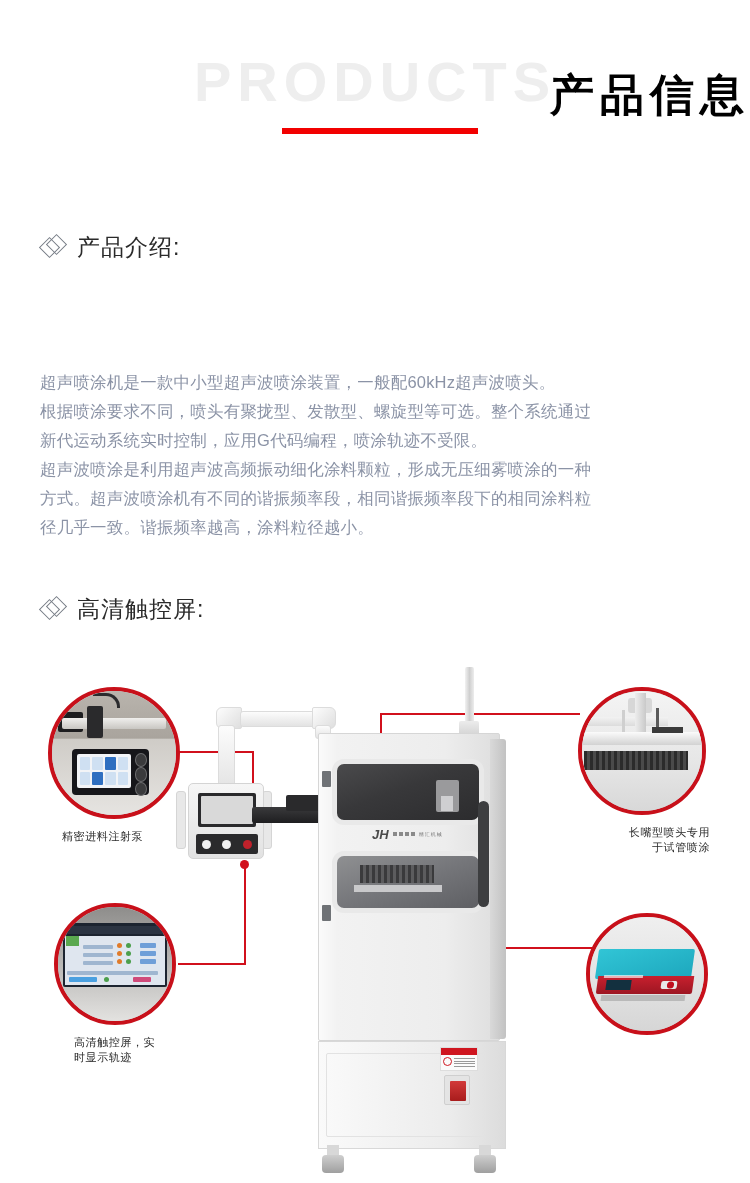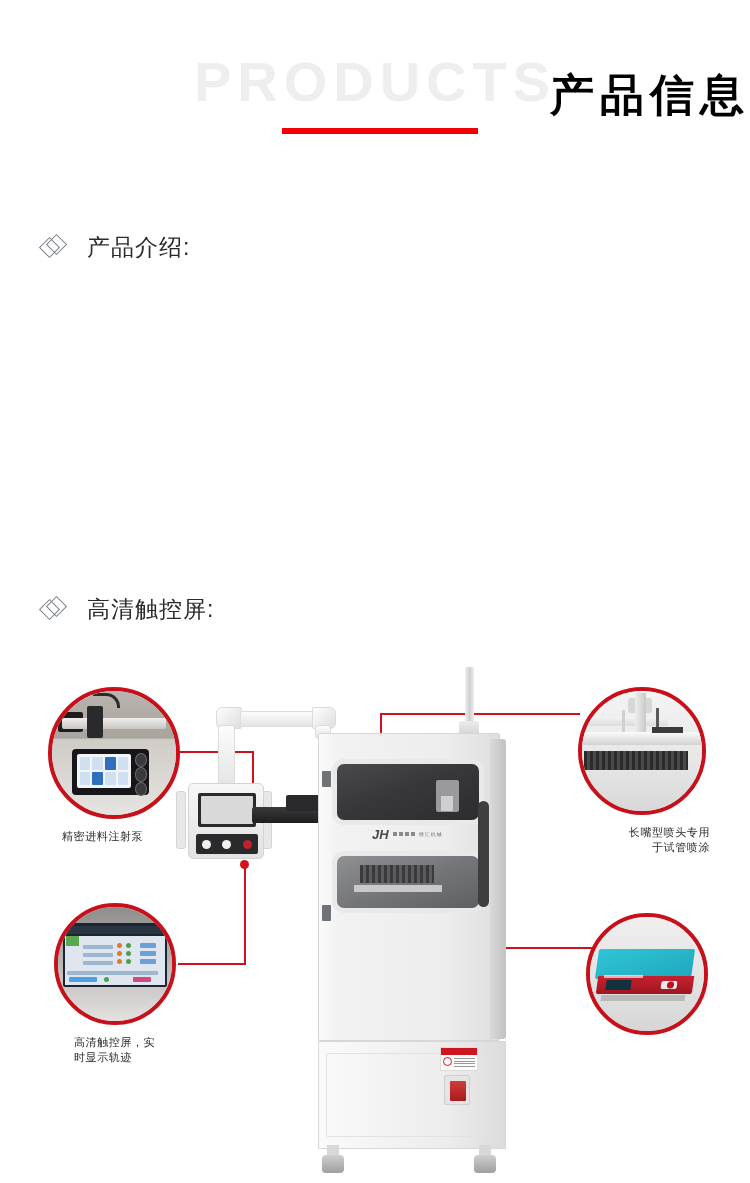--- a/index.html
+++ b/index.html
@@ -25,21 +25,21 @@
     font-size: 44px; font-weight: bold; color: #000000;
     letter-spacing: 6px; line-height: 1.05;
   }
   .title-underline {
     position: absolute; top: 128px; left: 282px;
     width: 196px; height: 6px; background: #f20000;
   }
 
   
   .sec-head {
-    position: absolute; display: flex; align-items: center; gap: 19px;
+    position: absolute; display: flex; align-items: center; gap: 9px;
   }
   .diamond-icon { width: 26px; height: 26px; position: relative; flex: none; }
   .diamond-icon i {
     position: absolute; display: block;
     border: 1.4px solid #777d86;
     width: 15px; height: 15px;
     transform: rotate(45deg);
   }
   .diamond-icon i.d1 { left: 0px; top: 5px; }
   .diamond-icon i.d2 { left: 7px; top: 2px; }
@@ -258,20 +258,26 @@
 
   <div class="sec-head" style="left:42px; top:232px;">
     <span class="diamond-icon">
       <i class="d1"></i>
         <i class="d2"></i>
     </span>
     <span class="sec-head-text">产品介绍:</span>
   </div>
 
 
+  <div class="body-text" style="top:368px;">超声喷涂机是一款中小型超声波喷涂装置，一般配60kHz超声波喷头。
+根据喷涂要求不同，喷头有聚拢型、发散型、螺旋型等可选。整个系统通过
+新代运动系统实时控制，应用G代码编程，喷涂轨迹不受限。
+超声波喷涂是利用超声波高频振动细化涂料颗粒，形成无压细雾喷涂的一种
+方式。超声波喷涂机有不同的谐振频率段，相同谐振频率段下的相同涂料粒
+径几乎一致。谐振频率越高，涂料粒径越小。</div>
 
   <div class="sec-head" style="left:42px; top:594px;">
     <span class="diamond-icon">
       <i class="d1"></i>
         <i class="d2"></i>
     </span>
     <span class="sec-head-text">高清触控屏:</span>
   </div>
 
   <div class="diagram">

